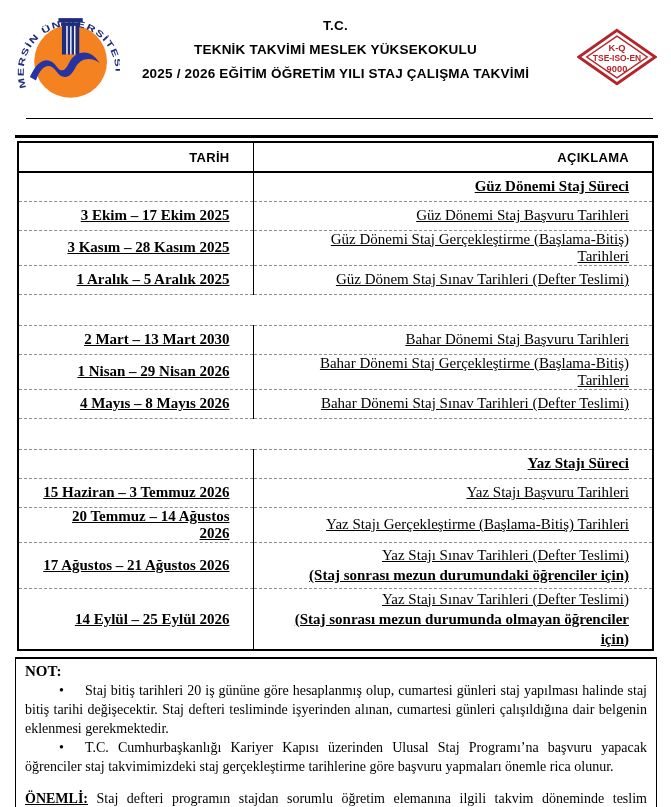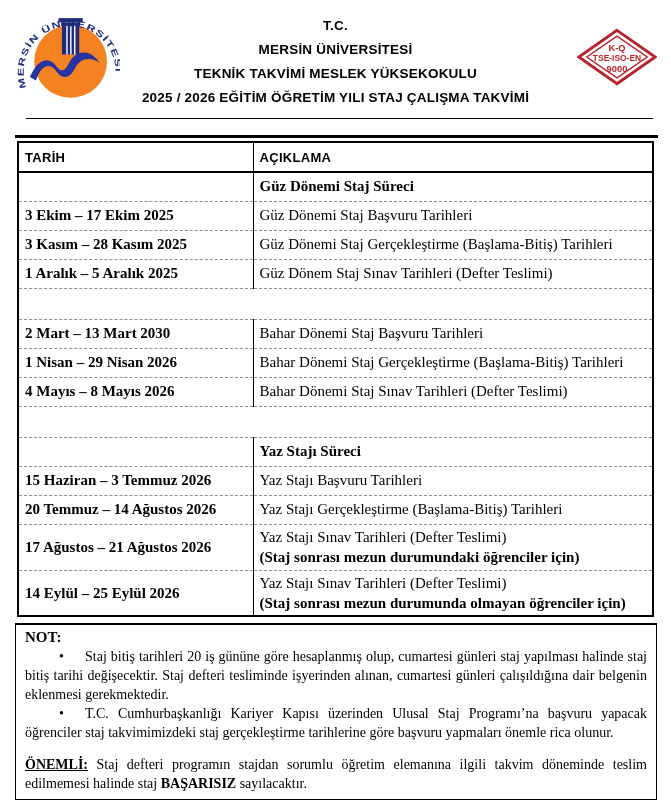--- a/index.html
+++ b/index.html
@@ -27,32 +27,32 @@
   .thick-rule{height:3px;background:#000;margin:16px 13px 0 15px;}
   
   table.cal{
     width:637px;margin:3px 0 0 17px;
     border-collapse:collapse;table-layout:fixed;
     font-size:15px;
   }
   table.cal col.c1{width:235px;}
   table.cal{border:2px solid #000;}
   table.cal td,table.cal th{
-    padding:0 6px;text-align:left;vertical-align:middle;
+    padding:0 23px;text-align:right;vertical-align:middle;
   }
   tr.colhead th{
     height:28px;
     font-family:"Liberation Sans", sans-serif;
     font-size:13px;font-weight:bold;letter-spacing:.3px;
     border-bottom:2.5px solid #000;
   }
   tr.colhead th.c2{border-left:1.5px solid #000;}
   td.desc{border-left:1.5px solid #000;}
   tr.r{height:29px;}
-  tr.r td{border-bottom:1px dashed #8f8f8f;}
+  tr.r td{border-bottom:1px dashed #8f8f8f;text-decoration:underline;}
   tr.tall{height:46px;}
   tr.tall td{line-height:20px;}
   tr.last td{border-bottom:none;}
   tr.spacer{height:31px;}
   tr.spacer td{border-bottom:1px dashed #8f8f8f;}
   .date{font-weight:bold;}
   .section{font-weight:bold;}
   .bold2{font-weight:bold;}
   
   .not-box{
@@ -95,21 +95,20 @@
       <defs>
         <path id="logoarc" d="M 12,94 A 53,53 0 1 1 114,86" fill="none"></path>
       </defs>
       <text font-family="Liberation Sans, sans-serif" font-size="10" font-weight="bold" fill="#1E2C7A" letter-spacing="1">
         <textPath href="#logoarc" startOffset="0" textLength="228" lengthAdjust="spacingAndGlyphs">MERSİN ÜNİVERSİTESİ  1992</textPath>
       </text>
     </svg>
 
     <div class="titles">
       <div>T.C.</div>
-      <div>MERSİN ÜNİVERSİTESİ</div>
       <div>TEKNİK TAKVİMİ MESLEK YÜKSEKOKULU</div>
       <div>2025 / 2026 EĞİTİM ÖĞRETİM YILI STAJ ÇALIŞMA TAKVİMİ</div>
     </div>
 
     <svg class="tse-logo" viewBox="0 0 90 64" xmlns="http://www.w3.org/2000/svg">
       <polygon points="45,2 88,32 45,62 2,32" fill="none" stroke="#B5242A" stroke-width="3.2"></polygon>
       <polygon points="45,8.5 79,32 45,55.5 11,32" fill="none" stroke="#B5242A" stroke-width="1.6"></polygon>
       <g fill="#B5242A" font-family="Liberation Sans, sans-serif" font-weight="bold" text-anchor="middle">
         <text x="45" y="25" font-size="10.5">K-Q</text>
         <text x="45" y="36.5" font-size="9.5">TSE-ISO-EN</text>

